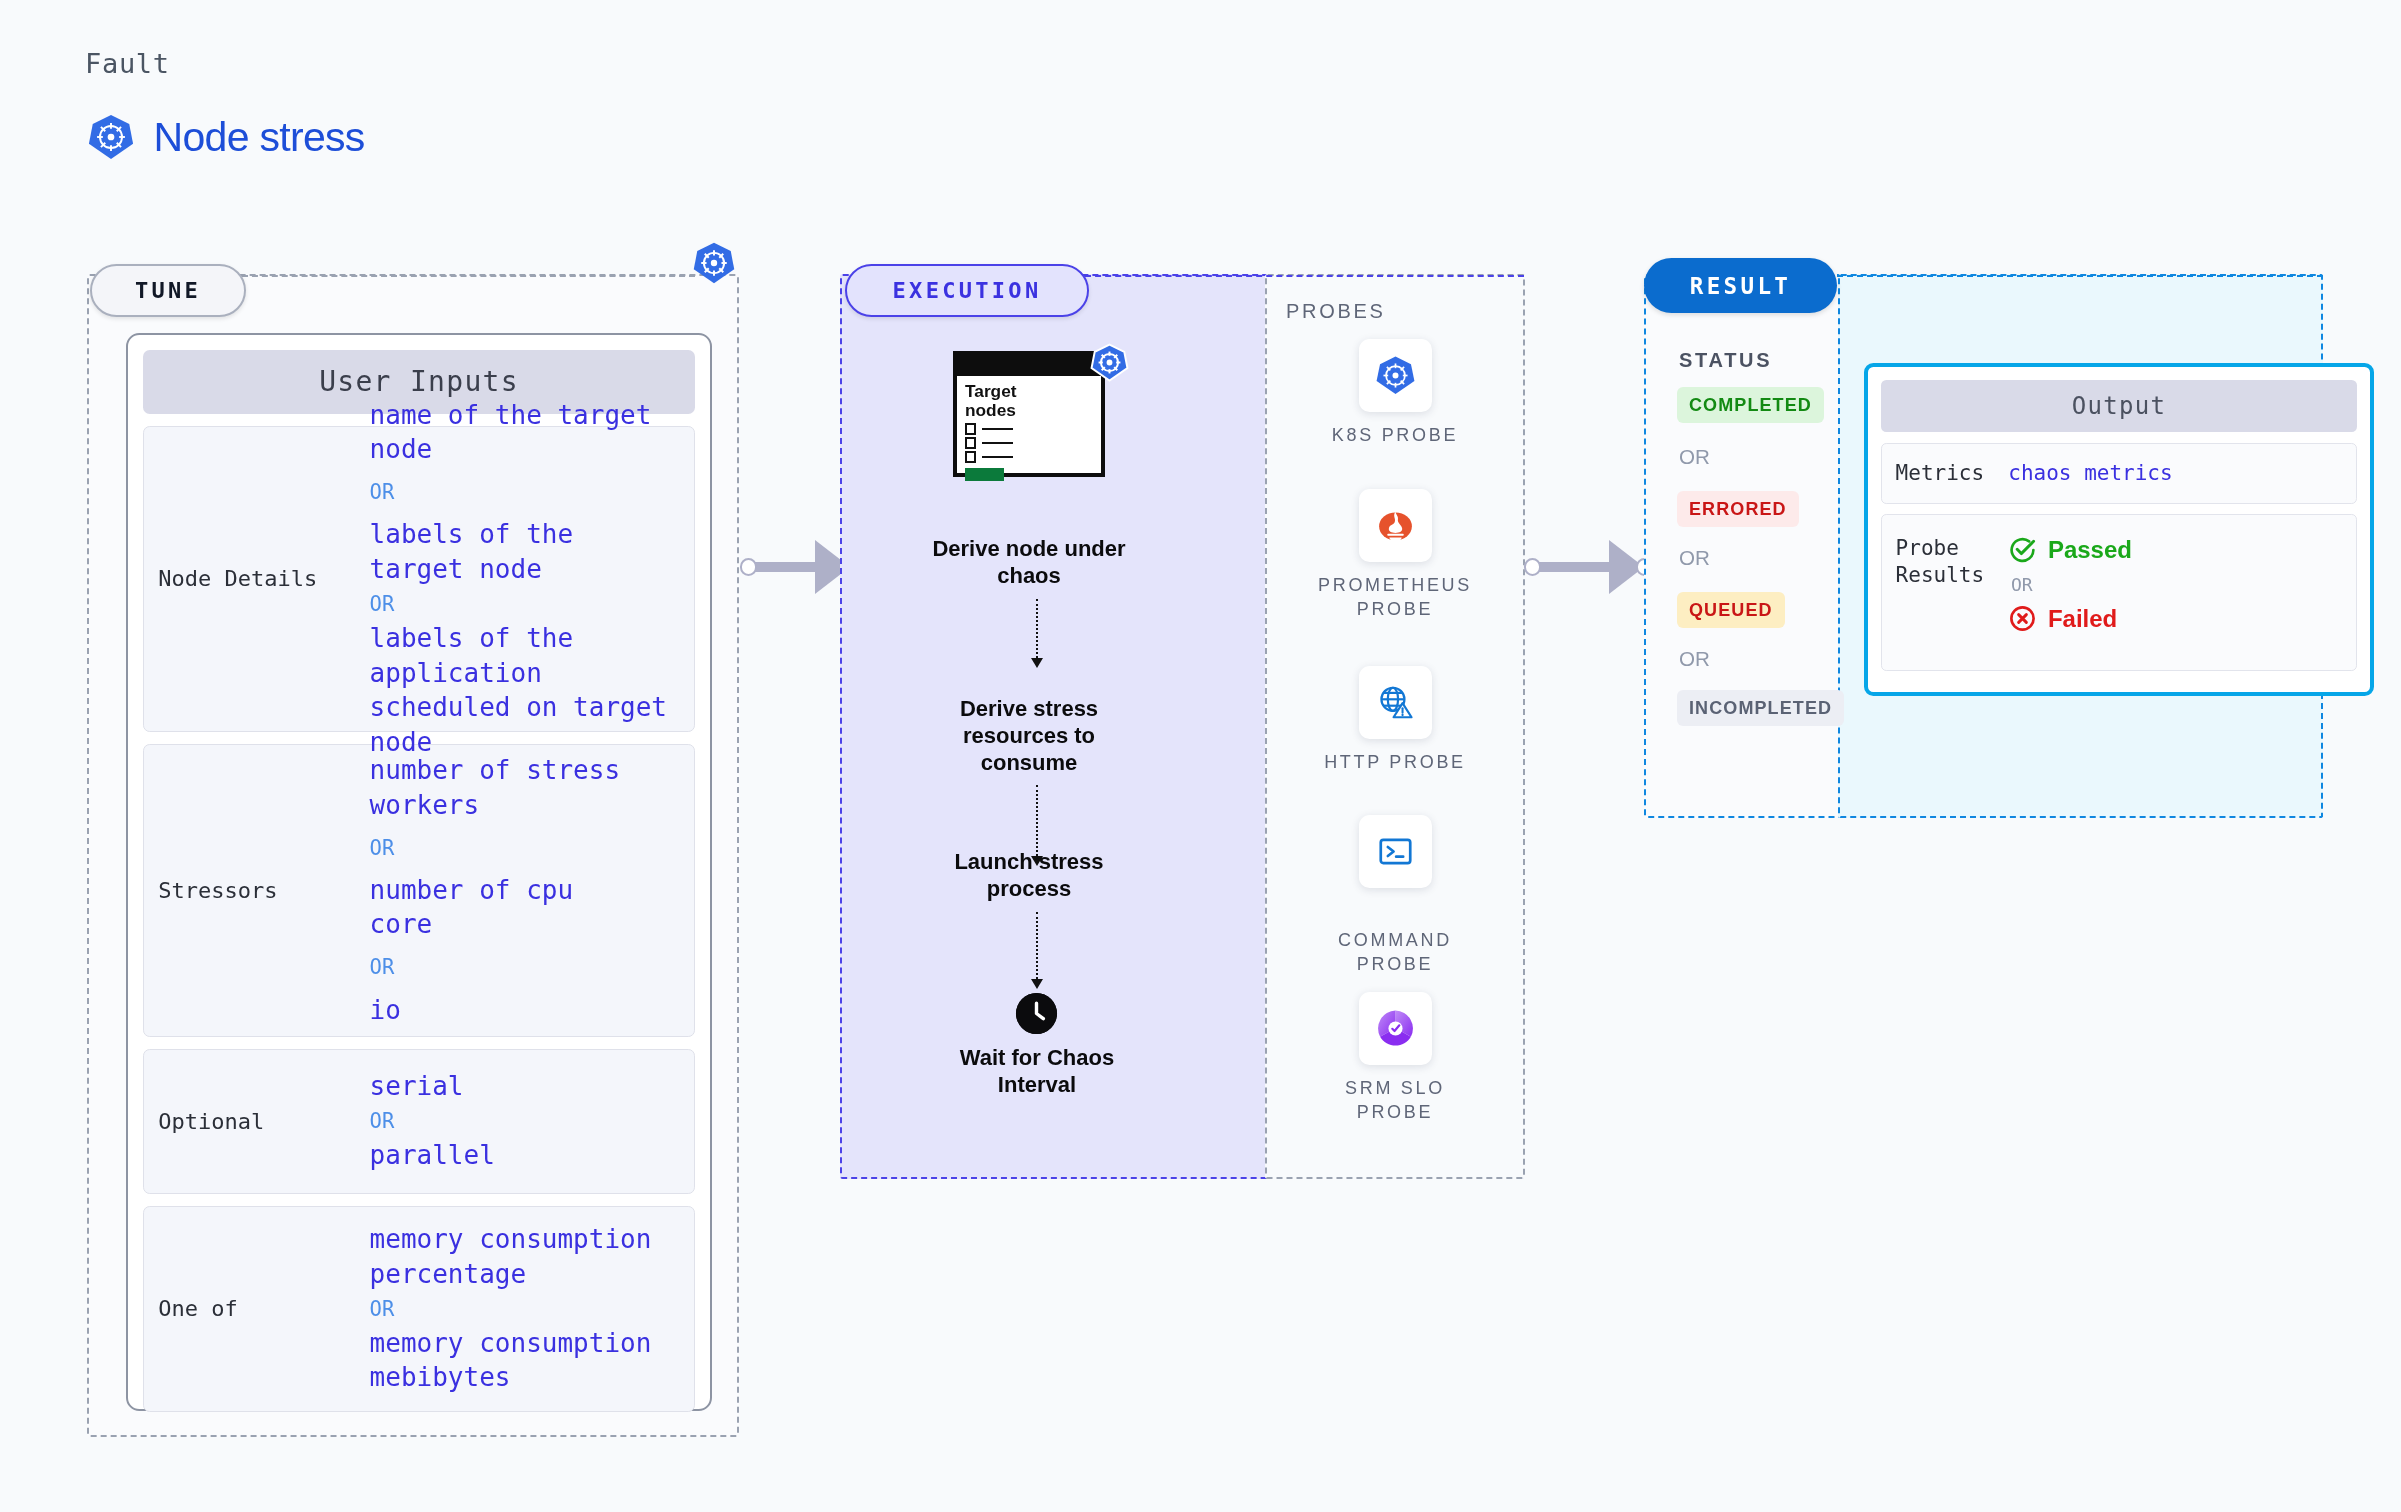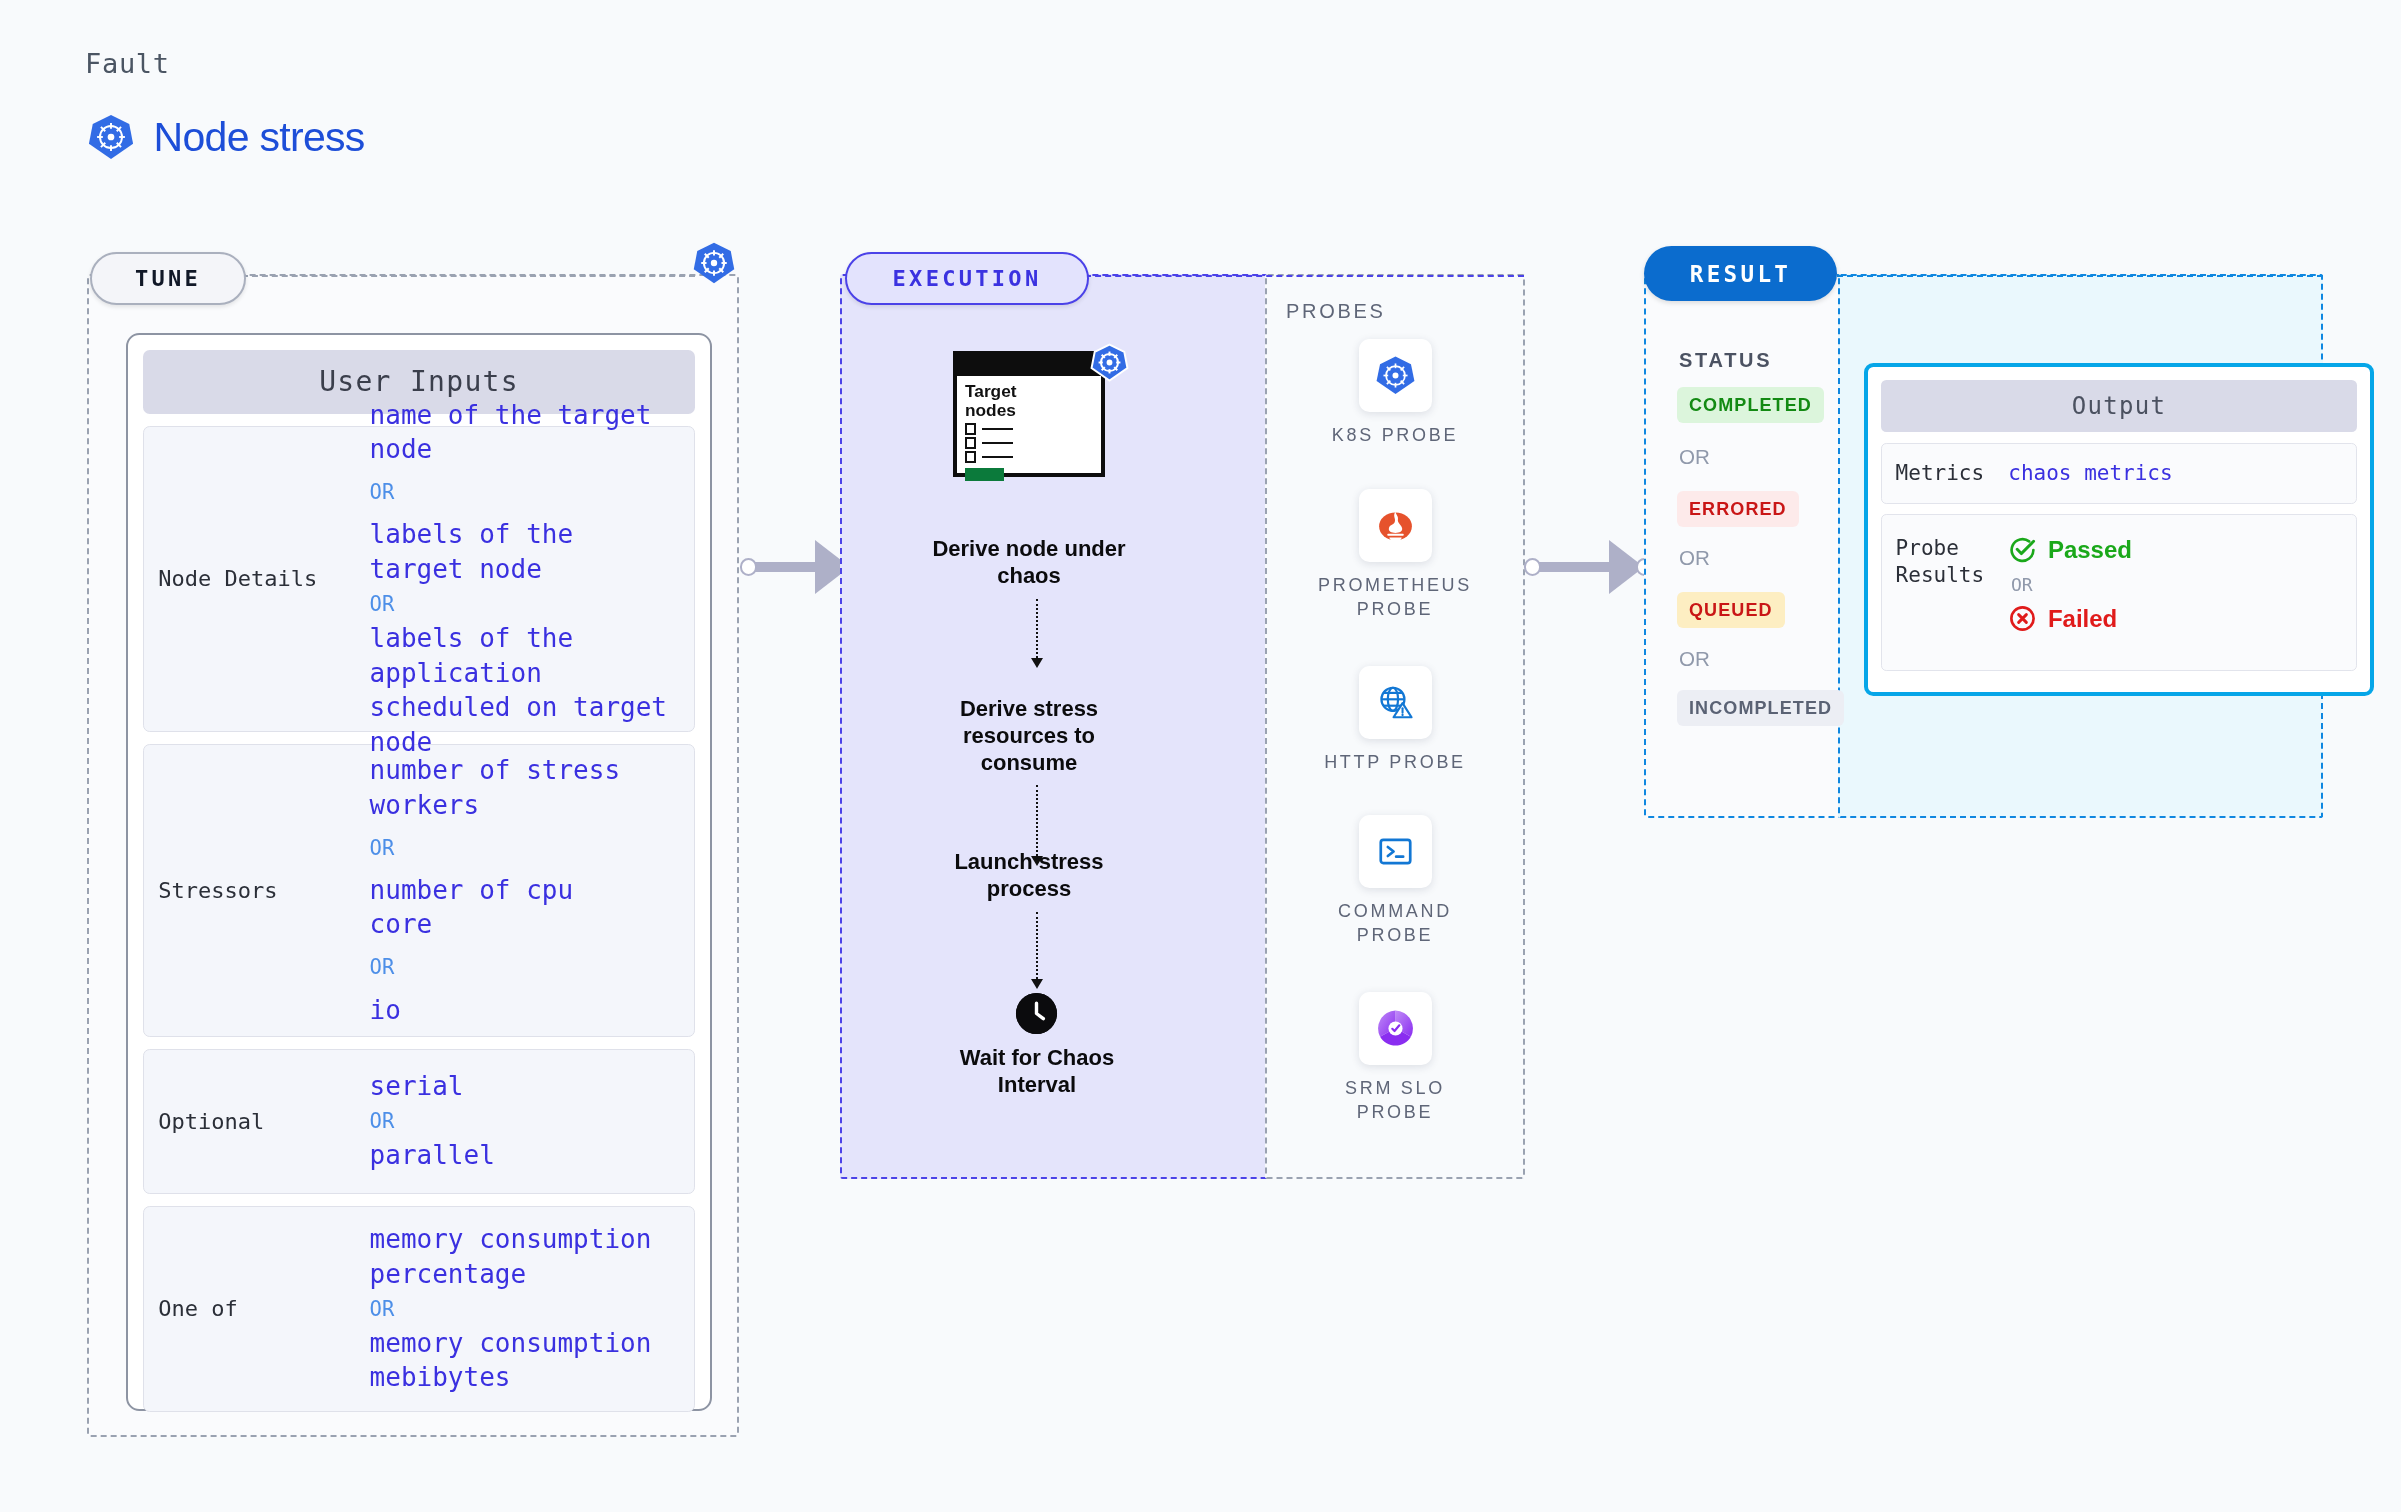--- a/index.html
+++ b/index.html
@@ -34,20 +34,21 @@
 
   
   .pill {
     position: absolute;
     display: flex; align-items: center; justify-content: center;
     border-radius: 665px;
     font-family: "DejaVu Sans Mono", monospace;
     font-weight: bold;
     letter-spacing: 3.3px;
     z-index: 20;
+    margin-top: 12px;
   }
   #tune-pill {
     left: 90px; top: 252px; width: 152px; height: 49px;
     background: #f4f5f9; border: 2px solid #aab0be;
     color: #111827; font-size: 22px;
     box-shadow: 0 2px 4.7px rgba(0,0,0,0.10);
   }
   #execution-pill {
     left: 845px; top: 252px; width: 240px; height: 49px;
     background: #e3e3fd; border: 2px solid #4b42e8;
@@ -493,21 +494,21 @@
         <line x1="13" y1="37" x2="43" y2="37"></line>
       </g>
       <path d="M43 33 L57 55 H29 Z" fill="#fff" stroke="#1277d4" stroke-width="3.4" stroke-linejoin="round"></path>
       <line x1="43" y1="41" x2="43" y2="48" stroke="#1277d4" stroke-width="3.2" stroke-linecap="round"></line>
       <circle cx="43" cy="51.5" r="1.8" fill="#1277d4"></circle>
     </svg>
   </div>
   <div class="probe-label">HTTP PROBE</div>
 </div>
 
-<div class="probe-item" style="left:1285px; top:815px;">
+<div class="probe-item" style="left:1285px; top:815px;gap:29px;">
   <div class="probe-tile">
     <svg width="41" height="41" viewBox="0 0 64 64">
       <rect x="9" y="14" width="46" height="36" rx="4" fill="none" stroke="#1277d4" stroke-width="4.2"></rect>
       <path d="M20 25 L29 32 L20 39" fill="none" stroke="#1277d4" stroke-width="4.2" stroke-linecap="round" stroke-linejoin="round"></path>
       <line x1="33" y1="40" x2="44" y2="40" stroke="#1277d4" stroke-width="4.2" stroke-linecap="round"></line>
     </svg>
   </div>
   <div class="probe-label">COMMAND
 PROBE</div>
 </div>

